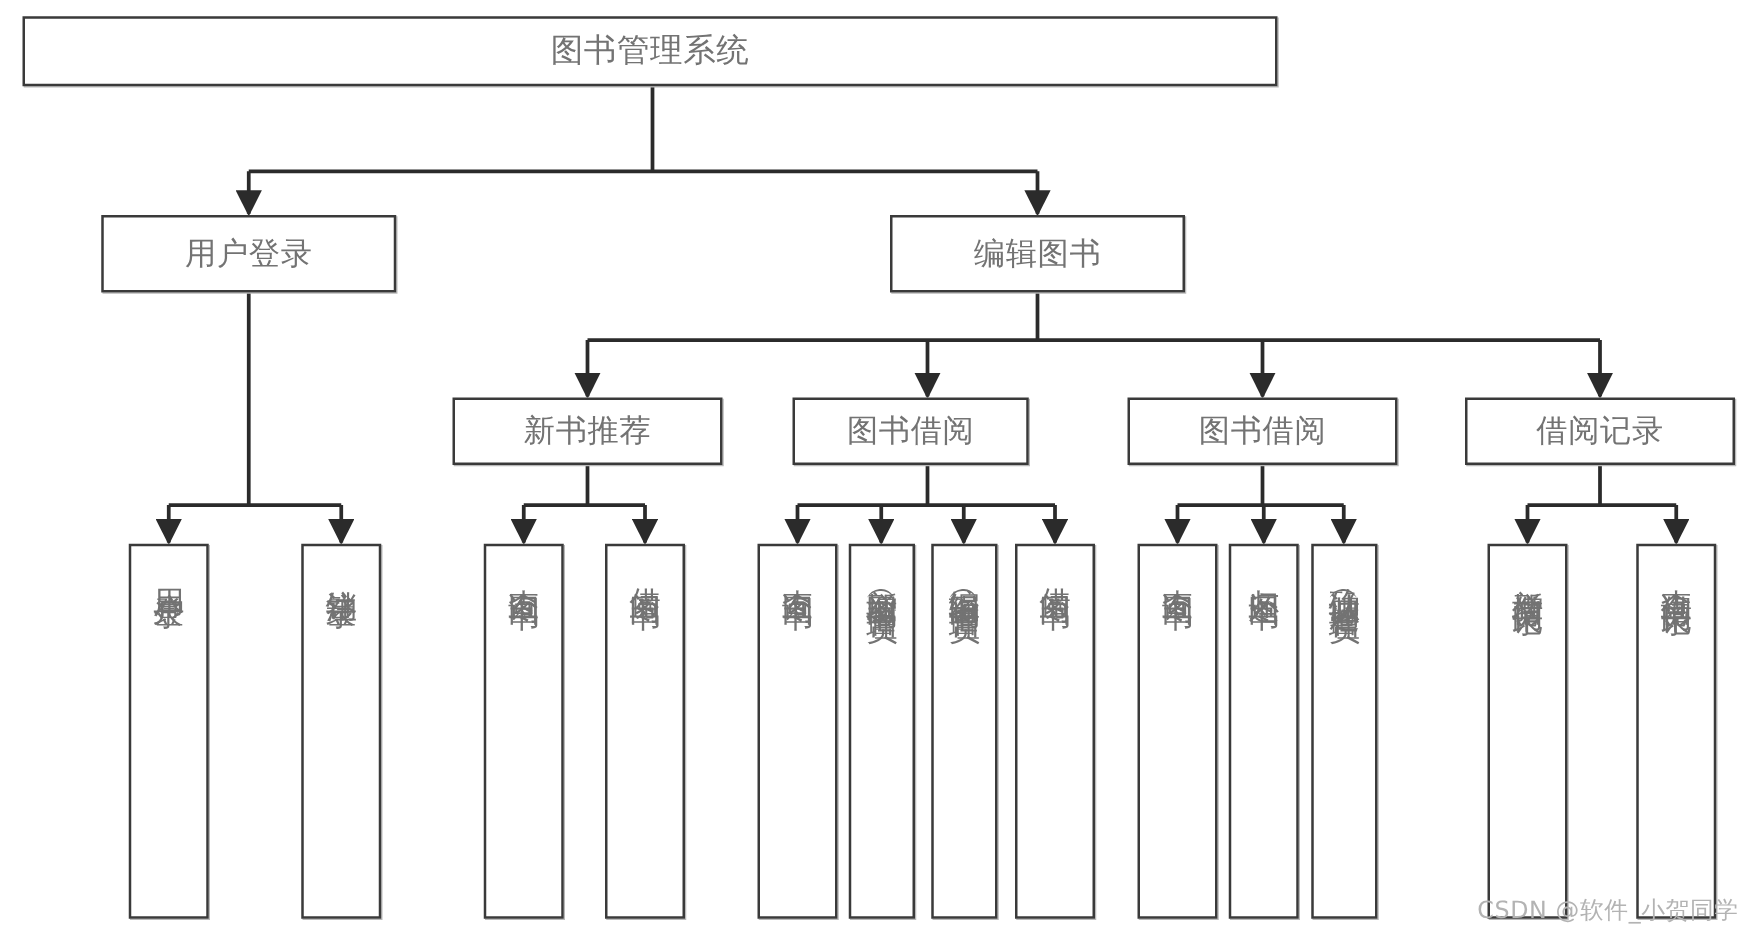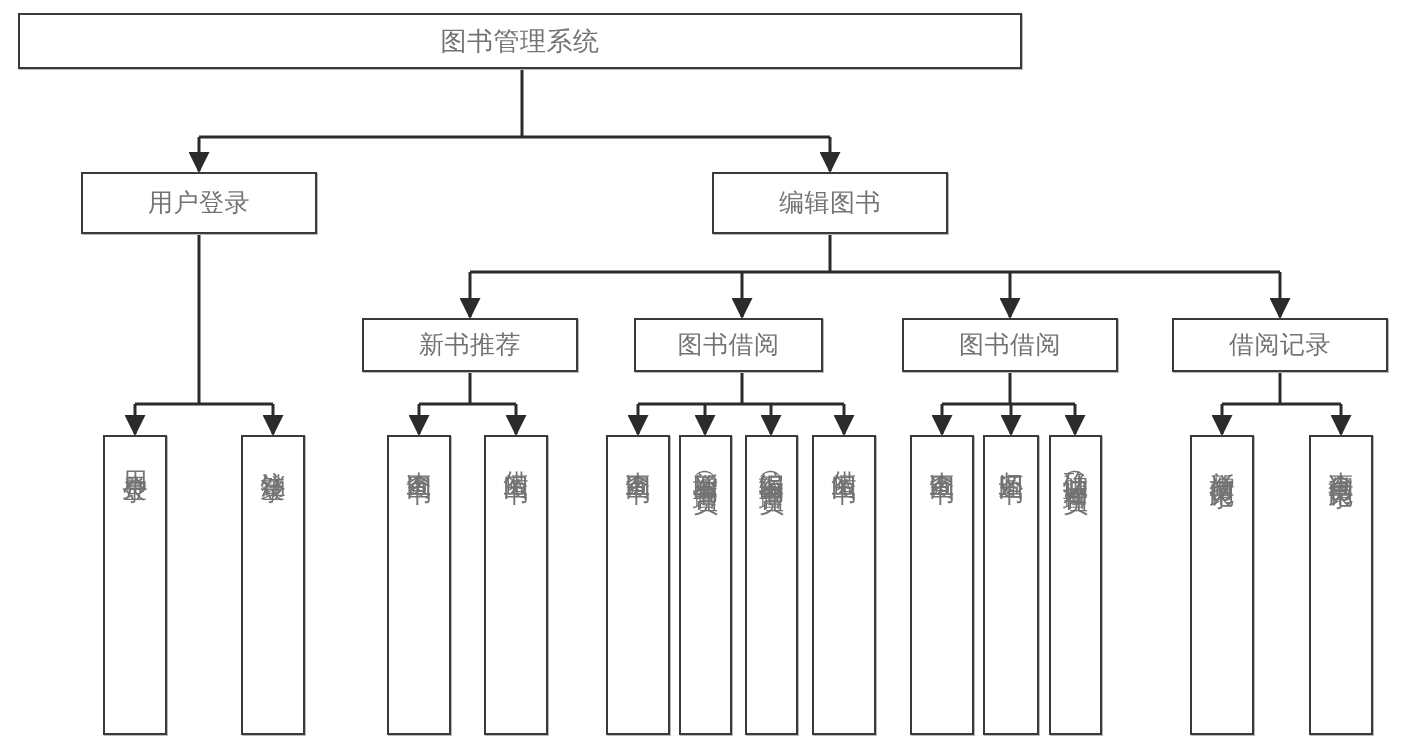--- a/index.html
+++ b/index.html
@@ -176,14 +176,15 @@
         <span class="node-label">确认归还（管理员）</span>
       </div>
       <div class="node vertical" style="left: 1190px; top: 435px; width: 64px; height: 300px;">
         <span class="node-label">新增借阅记录</span>
       </div>
       <div class="node vertical" style="left: 1309px; top: 435px; width: 64px; height: 300px;">
         <span class="node-label">查询借阅记录</span>
       </div>
     </div>
 
+  <div id="watermark">CSDN @软件_小贺同学</div>
 
 </div>
 
 </body></html>

